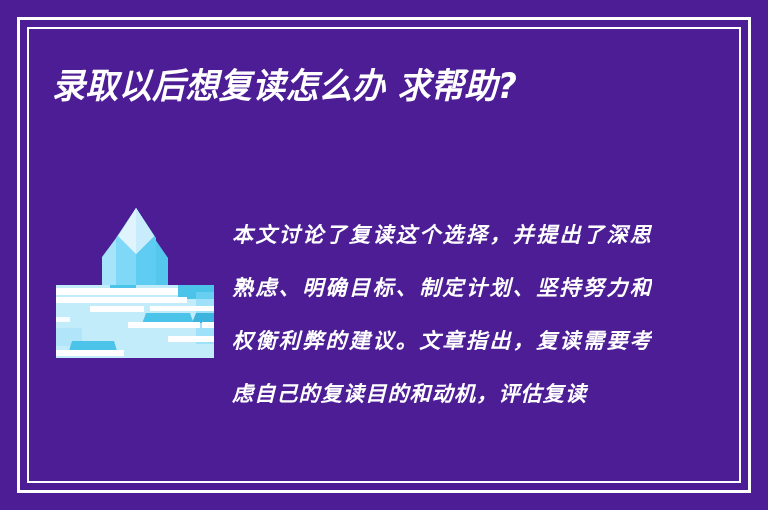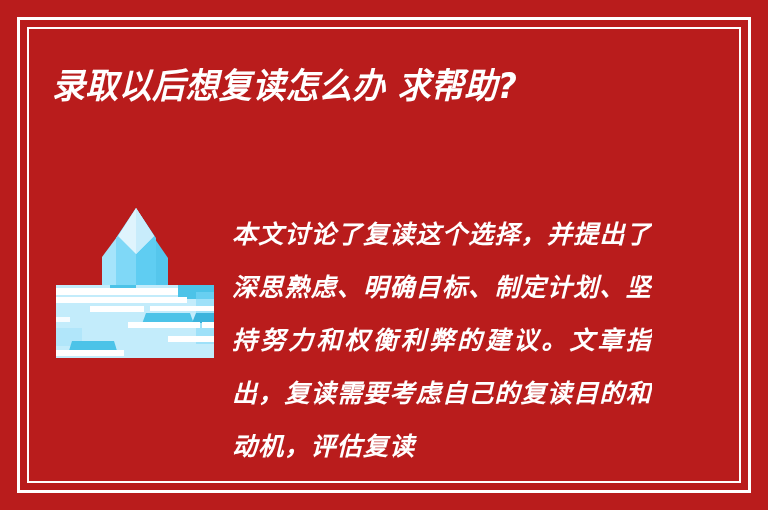--- a/index.html
+++ b/index.html
@@ -13,21 +13,21 @@
     height: 510px;
     overflow: hidden;
     font-family: "Liberation Sans", "DejaVu Sans", sans-serif;
   }
 
   
   .poster {
     position: relative;
     width: 768px;
     height: 510px;
-    background: #b91c1c;
+    background: #4c1d95;
     box-sizing: border-box;
     overflow: hidden;
   }
 
   
   .frame-outer,
   .frame-inner {
     position: absolute;
     border-style: solid;
     border-color: #ffffff;
@@ -83,21 +83,21 @@
 
   
   .body-text {
     position: absolute;
     left: 232px;
     top: 208px;
     width: 420px;
     margin: 0;
     color: #ffffff;
     font-family: "DejaVu Serif", "Liberation Serif", serif;
-    font-size: 25px;
+    font-size: 21px;
     font-style: italic;
     font-weight: 600;
     line-height: 53px;
     letter-spacing: 1.2px;
     text-align: justify;
     text-justify: inter-character;
     word-break: break-all;
     overflow: hidden;
     max-height: 265px;
   }

